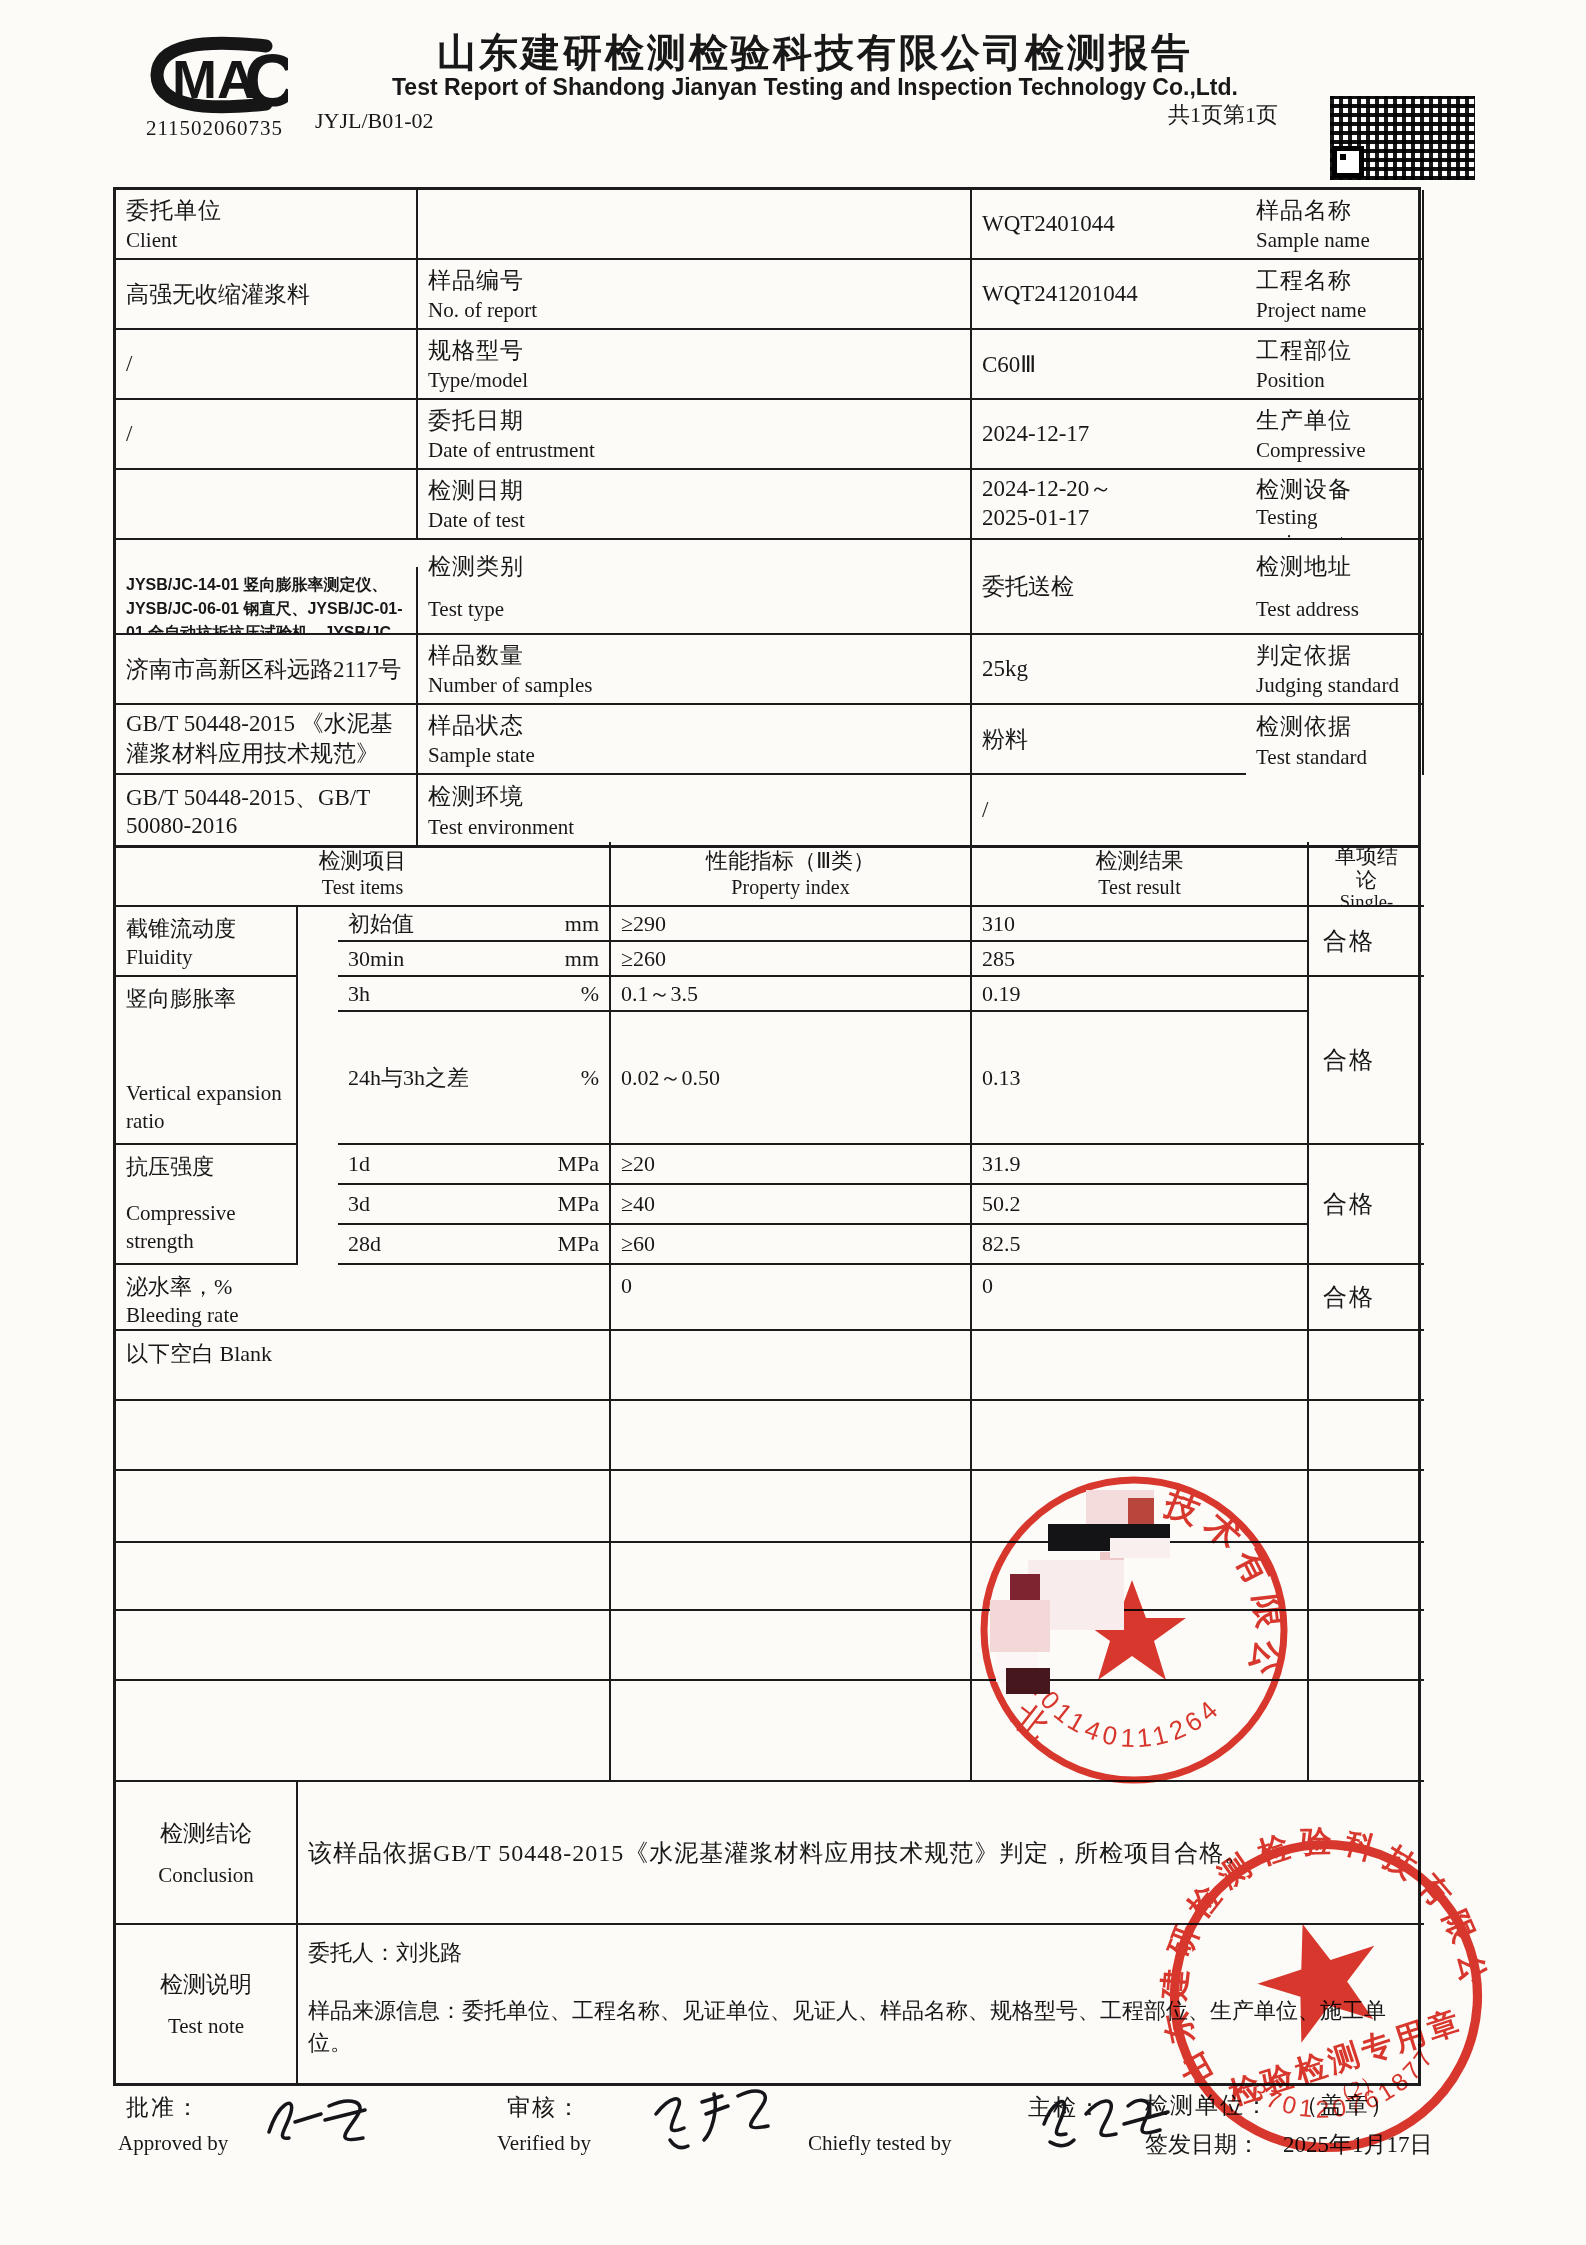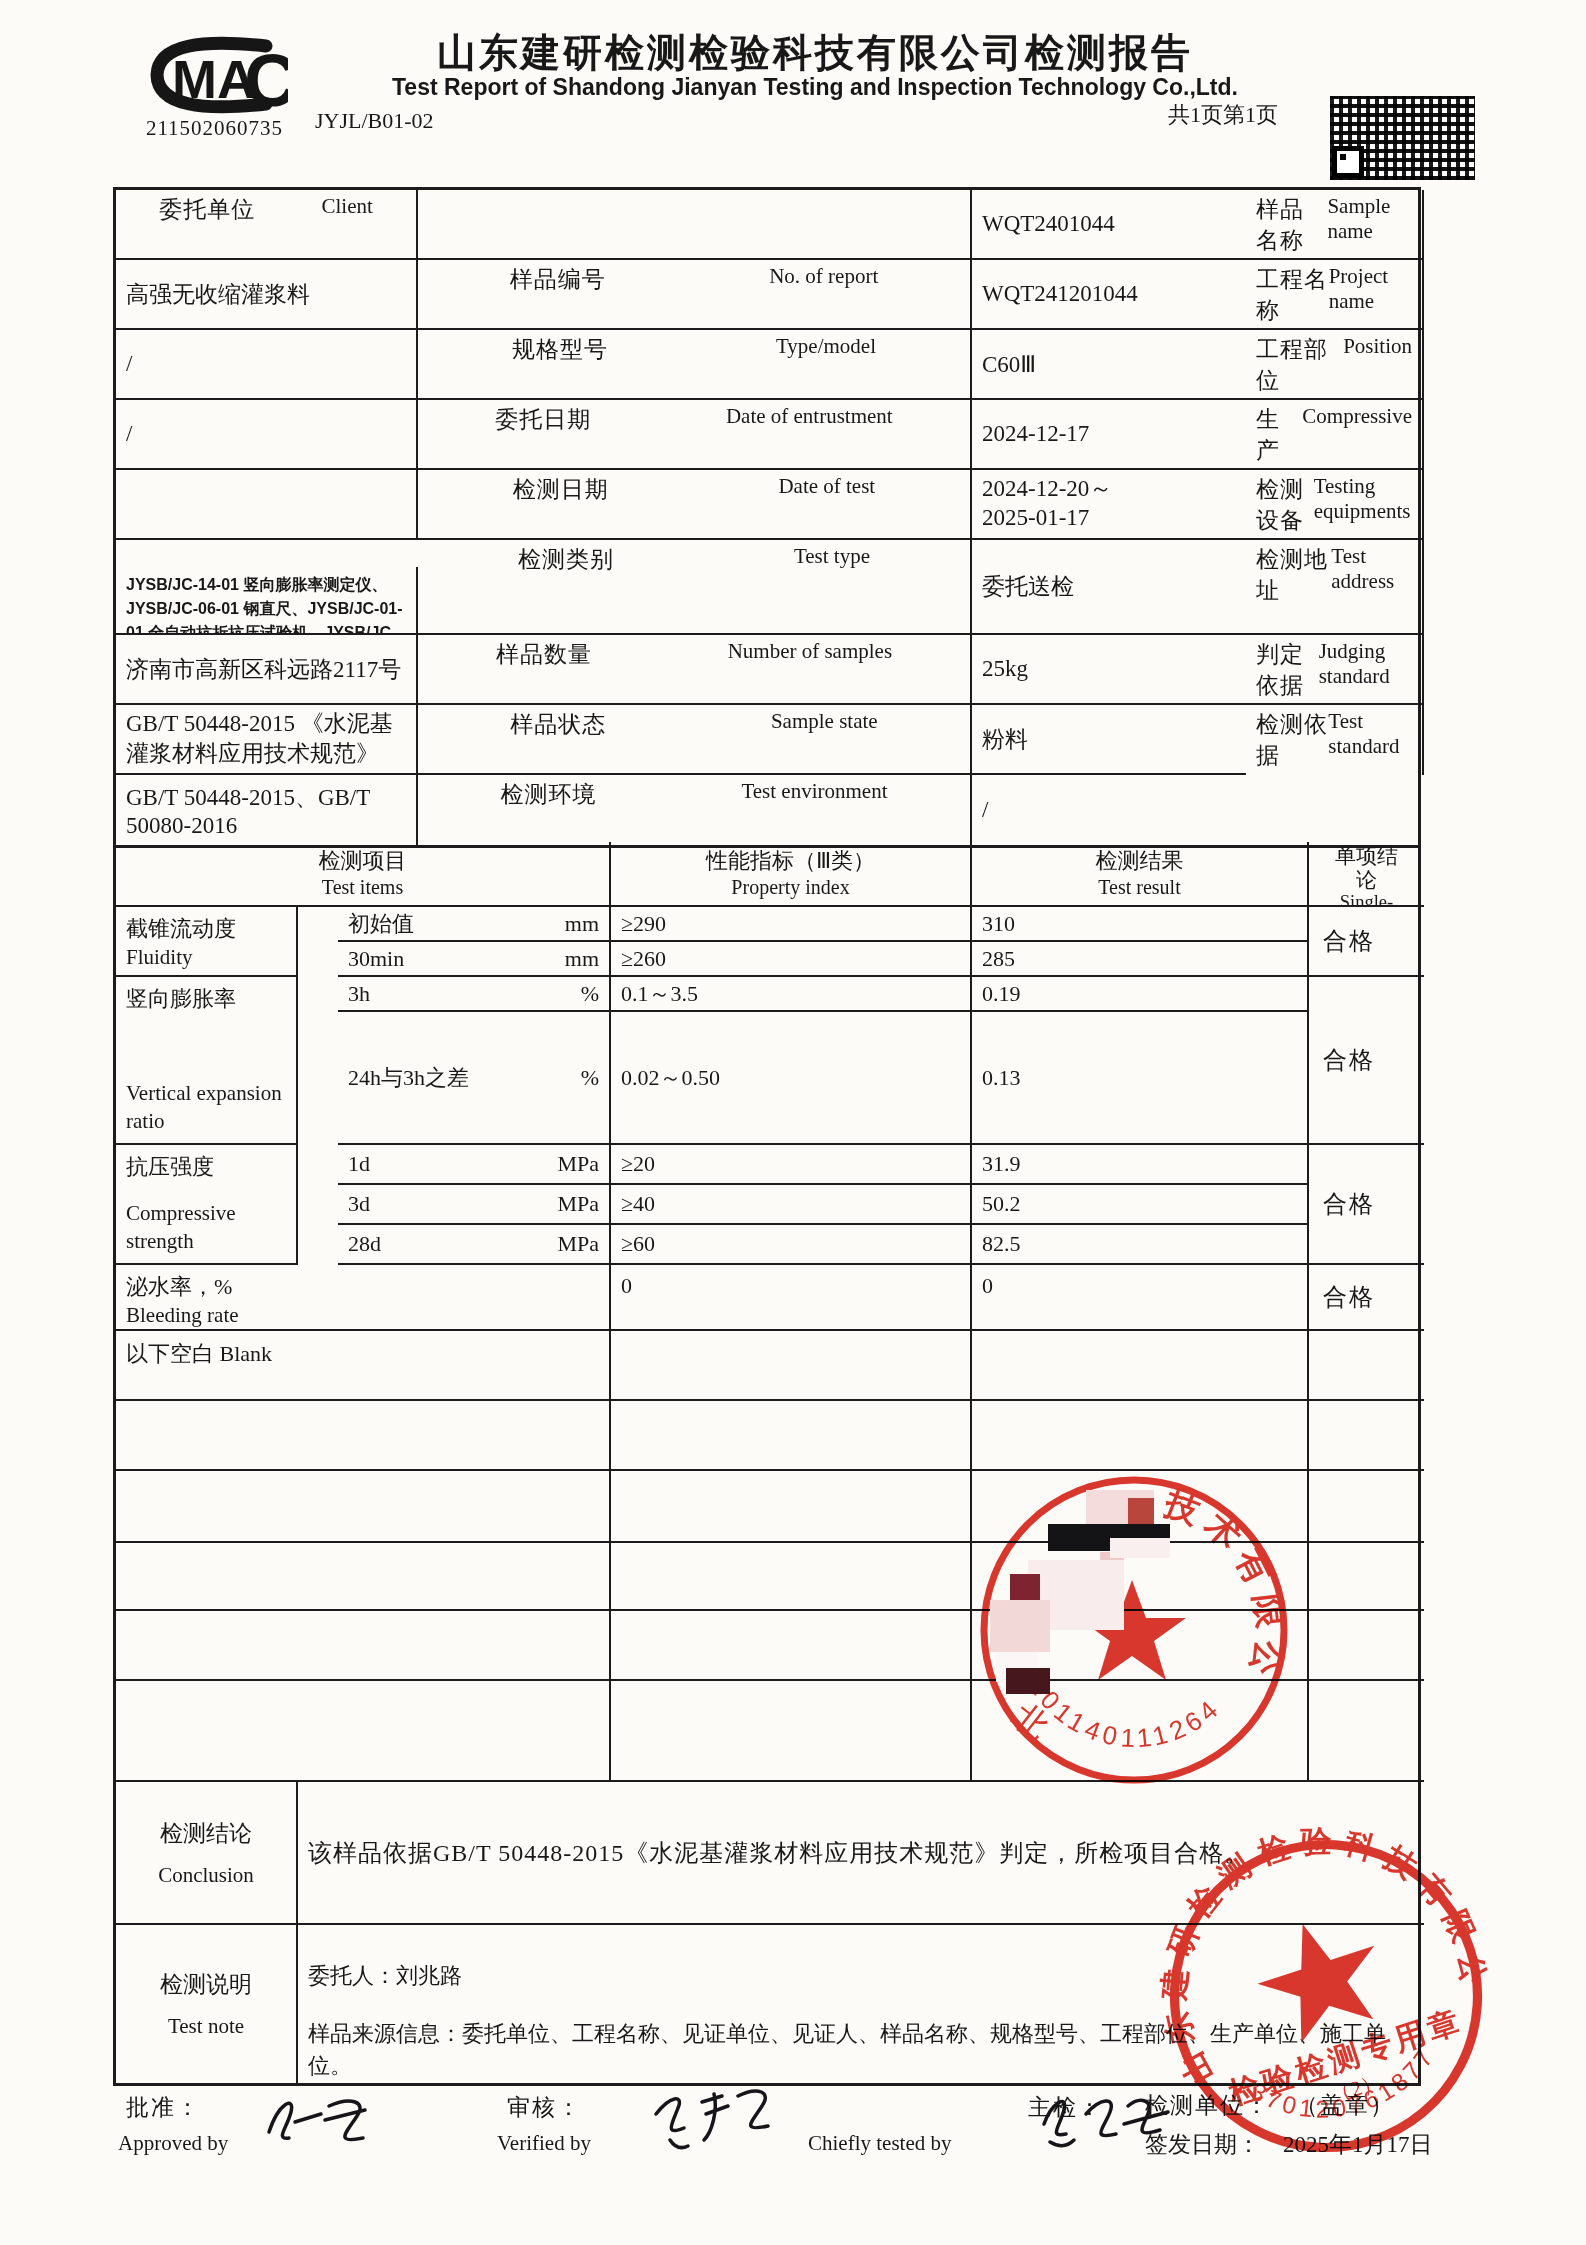--- a/index.html
+++ b/index.html
@@ -31,41 +31,41 @@
   .info{left:113px;top:187px;width:1308px;
     grid-template-columns:302px 554px 274px 178px;
     grid-template-rows:70px 70px 70px 70px 70px 95px 70px 70px 70px;}
   .test{left:113px;top:842px;width:1308px;border-top:none;
     grid-template-columns:182px 313px 361px 337px 115px;
     grid-template-rows:65px 35px 35px 35px 133px 40px 40px 40px 66px 70px 70px 72px 68px 70px 101px 143px 158px;}
   .c{border-right:2px solid #1c1c1c;border-bottom:2px solid #1c1c1c;
      box-sizing:border-box;padding:4px 10px;overflow:hidden;}
   .lastcol{border-right:none;}
   .lastrow{border-bottom:none;}
-  .lbl{display:flex;flex-direction:row;justify-content:space-around;}
+  .lbl{display:flex;flex-direction:column;justify-content:space-around;}
   .lbl .cn{font-size:23px;letter-spacing:1px;}
   .lbl .en{font-size:21px;}
   .val{display:flex;align-items:center;font-size:23px;}
   .val.pre{white-space:pre-line;line-height:1.25;}
   .val.small{font-size:16px;font-weight:700;line-height:1.5;
     font-family:"Liberation Sans",sans-serif;align-items:flex-start;padding-top:6px;margin-top:27px;}
   .hd{display:flex;flex-direction:column;justify-content:space-around;
       text-align:center;font-size:22px;line-height:1.25;}
   .hd .en{font-size:20px;}
   .hd.tight{font-size:21px;line-height:1.15;padding:2px 16px;}
   .hd.tight .en{font-size:18.5px;}
   .grp{display:flex;flex-direction:column;justify-content:space-between;font-size:22px;line-height:1.3;padding-top:8px;padding-bottom:8px;}
   .grp .en{font-size:21px;}
   .sub{display:flex;align-items:center;justify-content:space-between;font-size:22px;margin-left:40px;}
   .cell{display:flex;align-items:center;font-size:22px;}
   .ok{display:flex;align-items:center;justify-content:flex-start;padding-left:14px;font-size:24px;letter-spacing:2px;}
   .conc-label{display:flex;flex-direction:column;justify-content:center;gap:14px;font-size:23px;text-align:center;}
   .conc-label .en{font-size:21px;}
   .conc-text{display:flex;align-items:center;font-size:24px;letter-spacing:1px;line-height:1.5;}
-  .note-text{font-size:22px;line-height:1.45;padding-top:18px;margin-top:17px;}
+  .note-text{font-size:22px;line-height:1.45;padding-top:12px;}
   .note-text .l2{margin-top:26px;}
   
   .fgroup{font-size:23px;line-height:1.0;}
   .fgroup .cn{letter-spacing:2px;}
   .fgroup .en{font-size:21px;margin-top:14px;}
   .sig{position:absolute;}
   .sig path{stroke:#15151a;stroke-width:3.5;fill:none;stroke-linecap:round;stroke-linejoin:round;}
   
   .stamp{mix-blend-mode:multiply;opacity:.92;}
   .px{position:absolute;}

